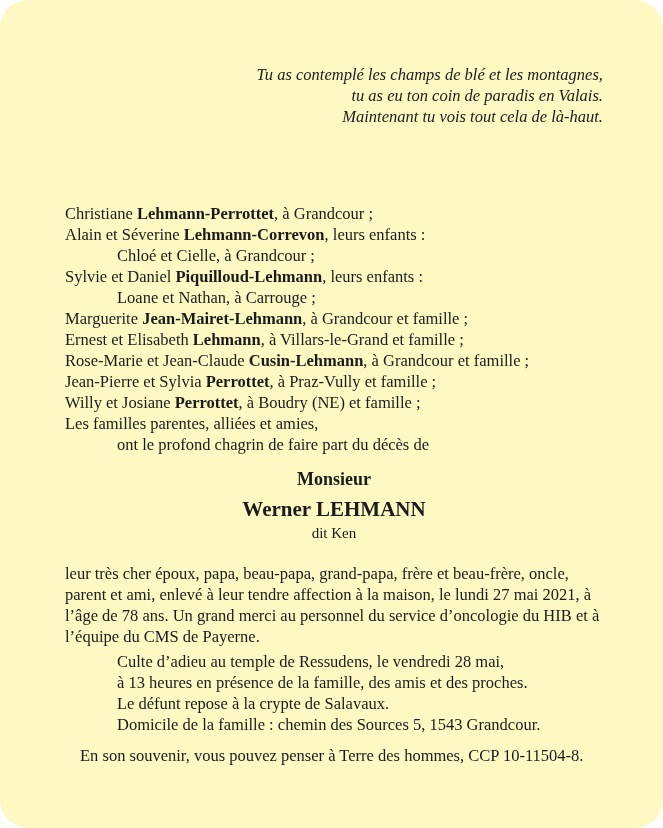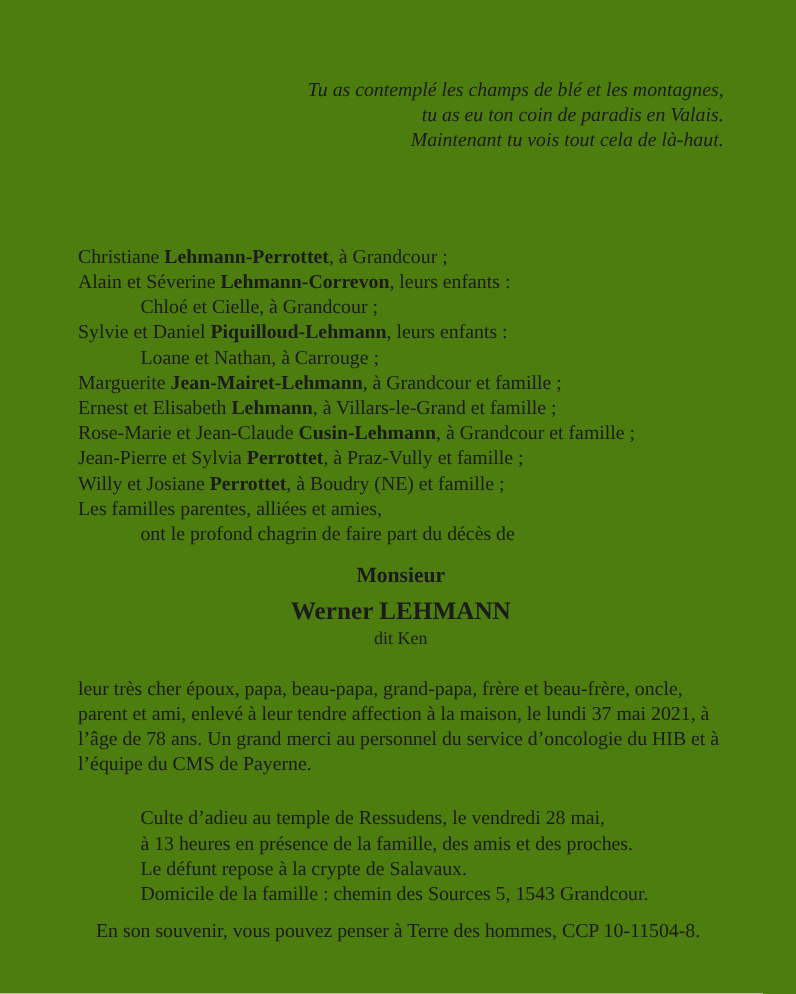--- a/index.html
+++ b/index.html
@@ -4,28 +4,29 @@
 <style>
   html, body {
     margin: 0;
     padding: 0;
     background: #ffffff;
   }
   .page {
     position: relative;
     width: 663px;
     height: 828px;
-    background: #4d7c0f;
+    background: #fef9c3;
     color: #1b1b1b;
     font-family: "Liberation Serif", "DejaVu Serif", serif;
     font-size: 16.5px;
     line-height: 21px;
     box-sizing: border-box;
     padding: 64px 60px 0 65px;
     overflow: hidden;
+    border-radius: 28px;
   }
   .epigraph {
     text-align: right;
     font-style: italic;
   }
   .family-list {
     margin-top: 76px;
   }
   .fam-line.indent {
     padding-left: 52px;
@@ -46,21 +47,21 @@
     line-height: 27px;
   }
   .deceased .nickname {
     font-size: 15px;
     line-height: 21px;
   }
   .tribute {
     margin: 19px 0 0 0;
   }
   .ceremony {
-    margin-top: 24px;
+    margin-top: 4px;
     padding-left: 52px;
   }
   .memorial {
     margin: 10px 0 0 15px;
   }
 </style>
 </head>
 <body>
 
 <div class="page">
@@ -85,21 +86,21 @@
       <div class="fam-line"><span>Les familles parentes, alliées et amies,</span></div>
       <div class="fam-line indent"><span>ont le profond chagrin de faire part du décès de</span></div>
     </div>
 
   <div class="deceased">
     <div class="title">Monsieur</div>
     <div class="name">Werner LEHMANN</div>
     <div class="nickname">dit Ken</div>
   </div>
 
-  <p class="tribute">leur très cher époux, papa, beau-papa, grand-papa, frère et beau-frère, oncle, parent et ami, enlevé à leur tendre affection à la maison, le lundi 37 mai 2021, à l’âge de 78 ans. Un grand merci au personnel du service d’oncologie du HIB et à l’équipe du CMS de Payerne.</p>
+  <p class="tribute">leur très cher époux, papa, beau-papa, grand-papa, frère et beau-frère, oncle, parent et ami, enlevé à leur tendre affection à la maison, le lundi 27 mai 2021, à l’âge de 78 ans. Un grand merci au personnel du service d’oncologie du HIB et à l’équipe du CMS de Payerne.</p>
 
   <div class="ceremony">
     <div class="cer-line">Culte d’adieu au temple de Ressudens, le vendredi 28 mai,</div>
     <div class="cer-line">à 13 heures en présence de la famille, des amis et des proches.</div>
     <div class="cer-line">Le défunt repose à la crypte de Salavaux.</div>
     <div class="cer-line">Domicile de la famille : chemin des Sources 5, 1543 Grandcour.</div>
   </div>
 
   <p class="memorial">En son souvenir, vous pouvez penser à Terre des hommes, CCP 10-11504-8.</p>
 

